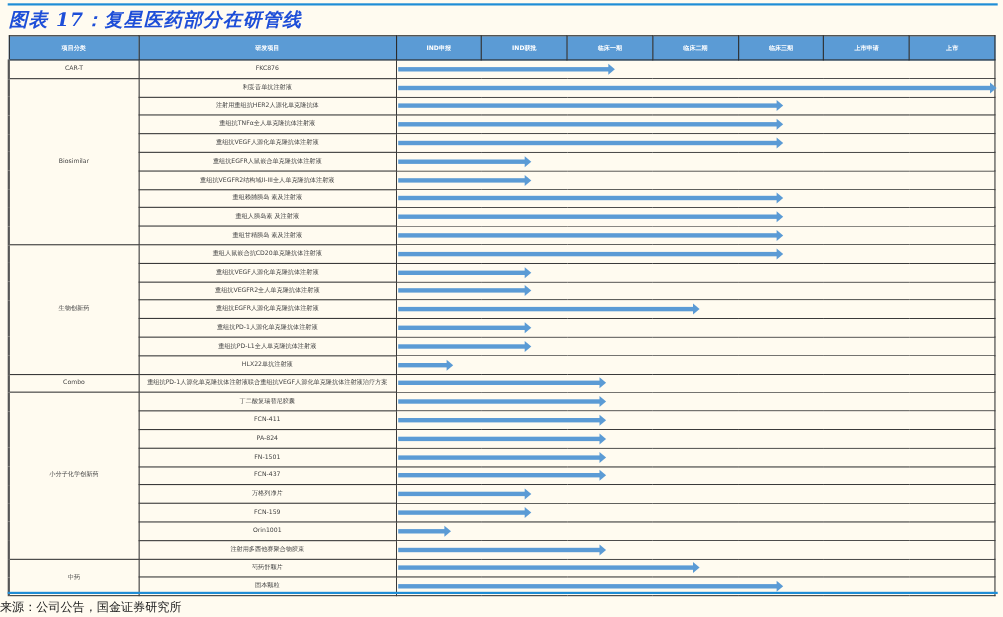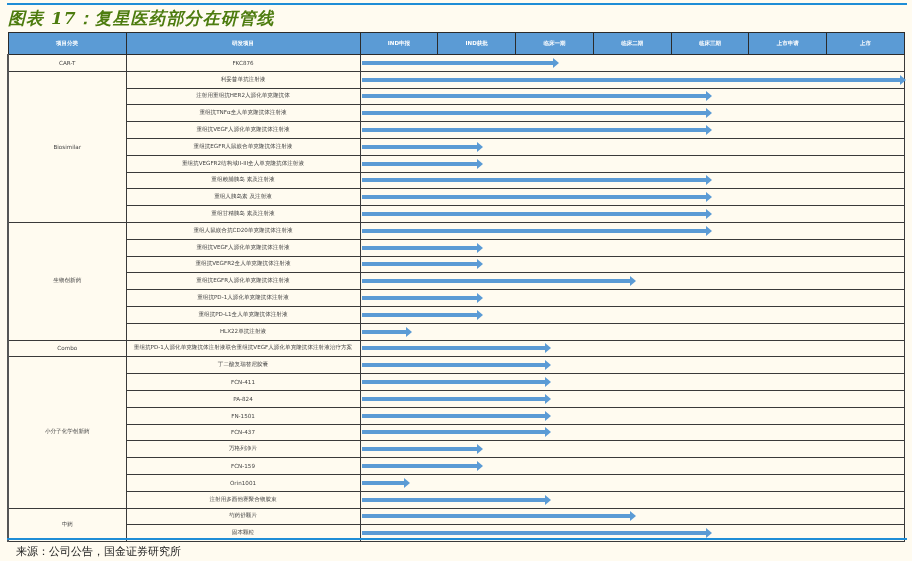--- a/index.html
+++ b/index.html
@@ -3,41 +3,41 @@
 <meta charset="utf-8">
 <style>
   html, body { margin:0; padding:0; }
   body {
     width:912px; height:561px; background:#fffbf0; position:relative; overflow:hidden;
     font-family:"DejaVu Sans", sans-serif; color:#333;
   }
   .top-rule { position:absolute; left:7px; top:3px; width:900px; height:2px; background:#1f8dd6; }
   .title {
     position:absolute; left:8px; top:7px; font-size:17px; font-weight:bold; font-style:italic;
-    font-family:"DejaVu Serif", serif; color:#4d7c0f; letter-spacing:1px;
+    font-family:"DejaVu Serif", serif; color:#1d4ed8; letter-spacing:1px;
   }
   .table-wrap { position:absolute; left:7px; top:32px; width:898px; }
   table { border-collapse:collapse; width:898px; table-layout:fixed; }
   th {
     background:#5b9bd5; color:#fff; font-size:5.5px; font-weight:bold; height:21px;
     border:1px solid #2b2b2b; padding:0; text-align:center;
   }
   td {
     font-size:5.6px; color:#444; height:15.8px; padding:0; text-align:center;
     border:1px solid #3a3a3a; background:#fffbf0;
   }
   td.cat { border-left:2px solid #555; }
   td.bar { position:relative; border-right:1px solid #3a3a3a; }
   .arrow { position:absolute; top:50%; height:4px; margin-top:-2px; left:1px; background:#5b9bd5; }
   .arrow::after {
     content:""; position:absolute; right:-5px; top:-3px; border-left:6px solid #5b9bd5;
     border-top:5px solid transparent; border-bottom:5px solid transparent;
   }
   .bottom-rule { position:absolute; left:7px; top:538px; width:900px; height:2px; background:#1f8dd6; }
-  .source { position:absolute; left:16px; top:544px; font-size:11px; color:#222; font-family:"DejaVu Serif", serif; }
+  .source { position:absolute; left:0; top:544px; font-size:11px; color:#222; font-family:"DejaVu Serif", serif; }
 </style>
 </head>
 <body>
 
 <div class="top-rule"></div>
 <div class="title">图表 17：复星医药部分在研管线</div>
 
 <div class="table-wrap">
   <table>
     <colgroup>

